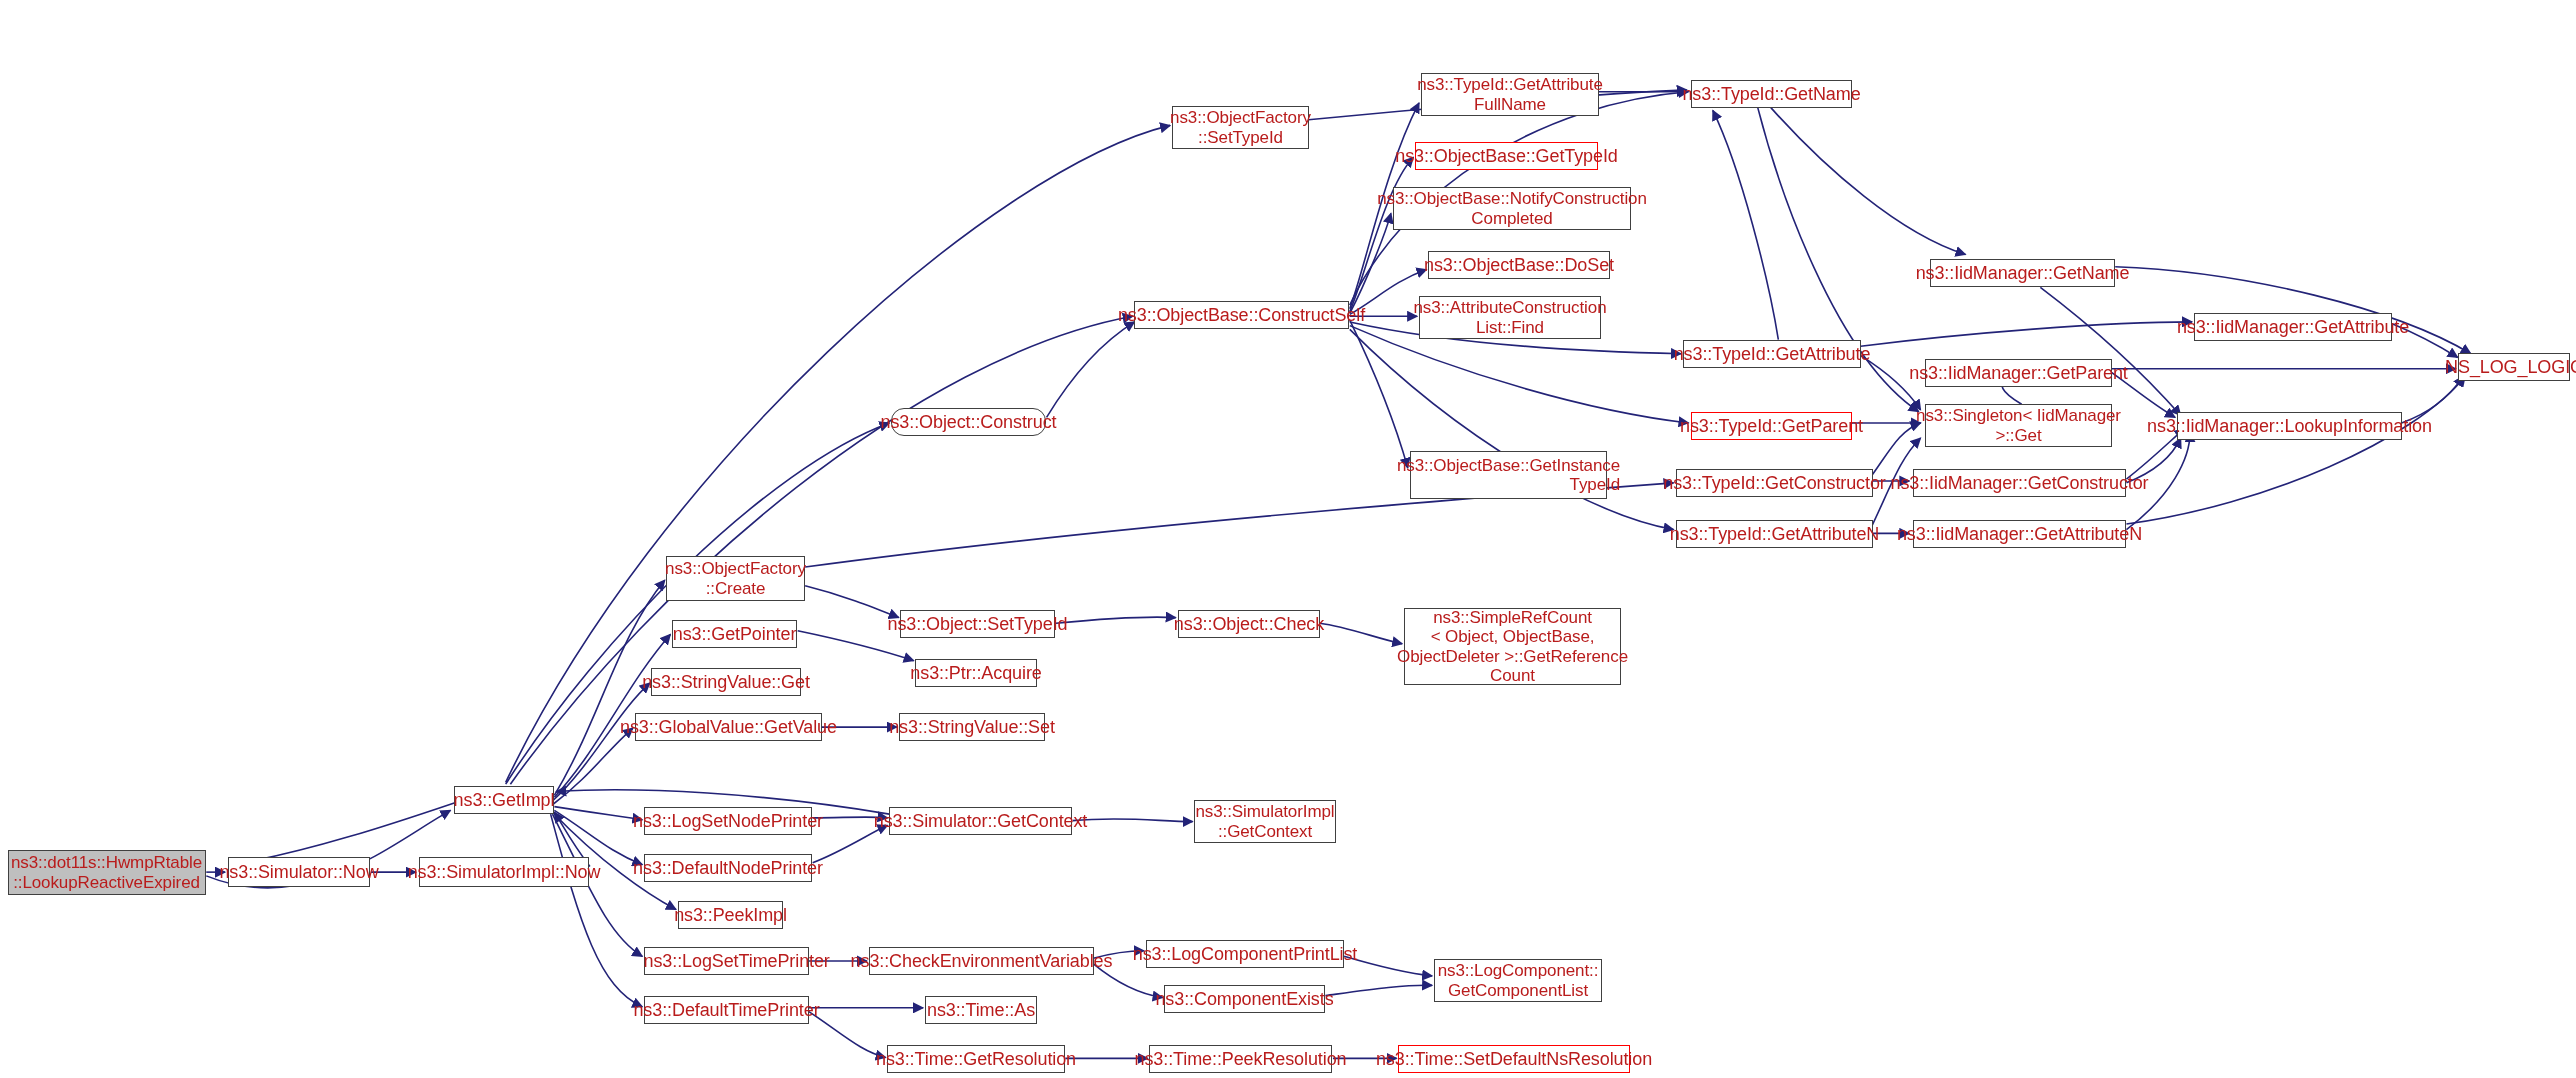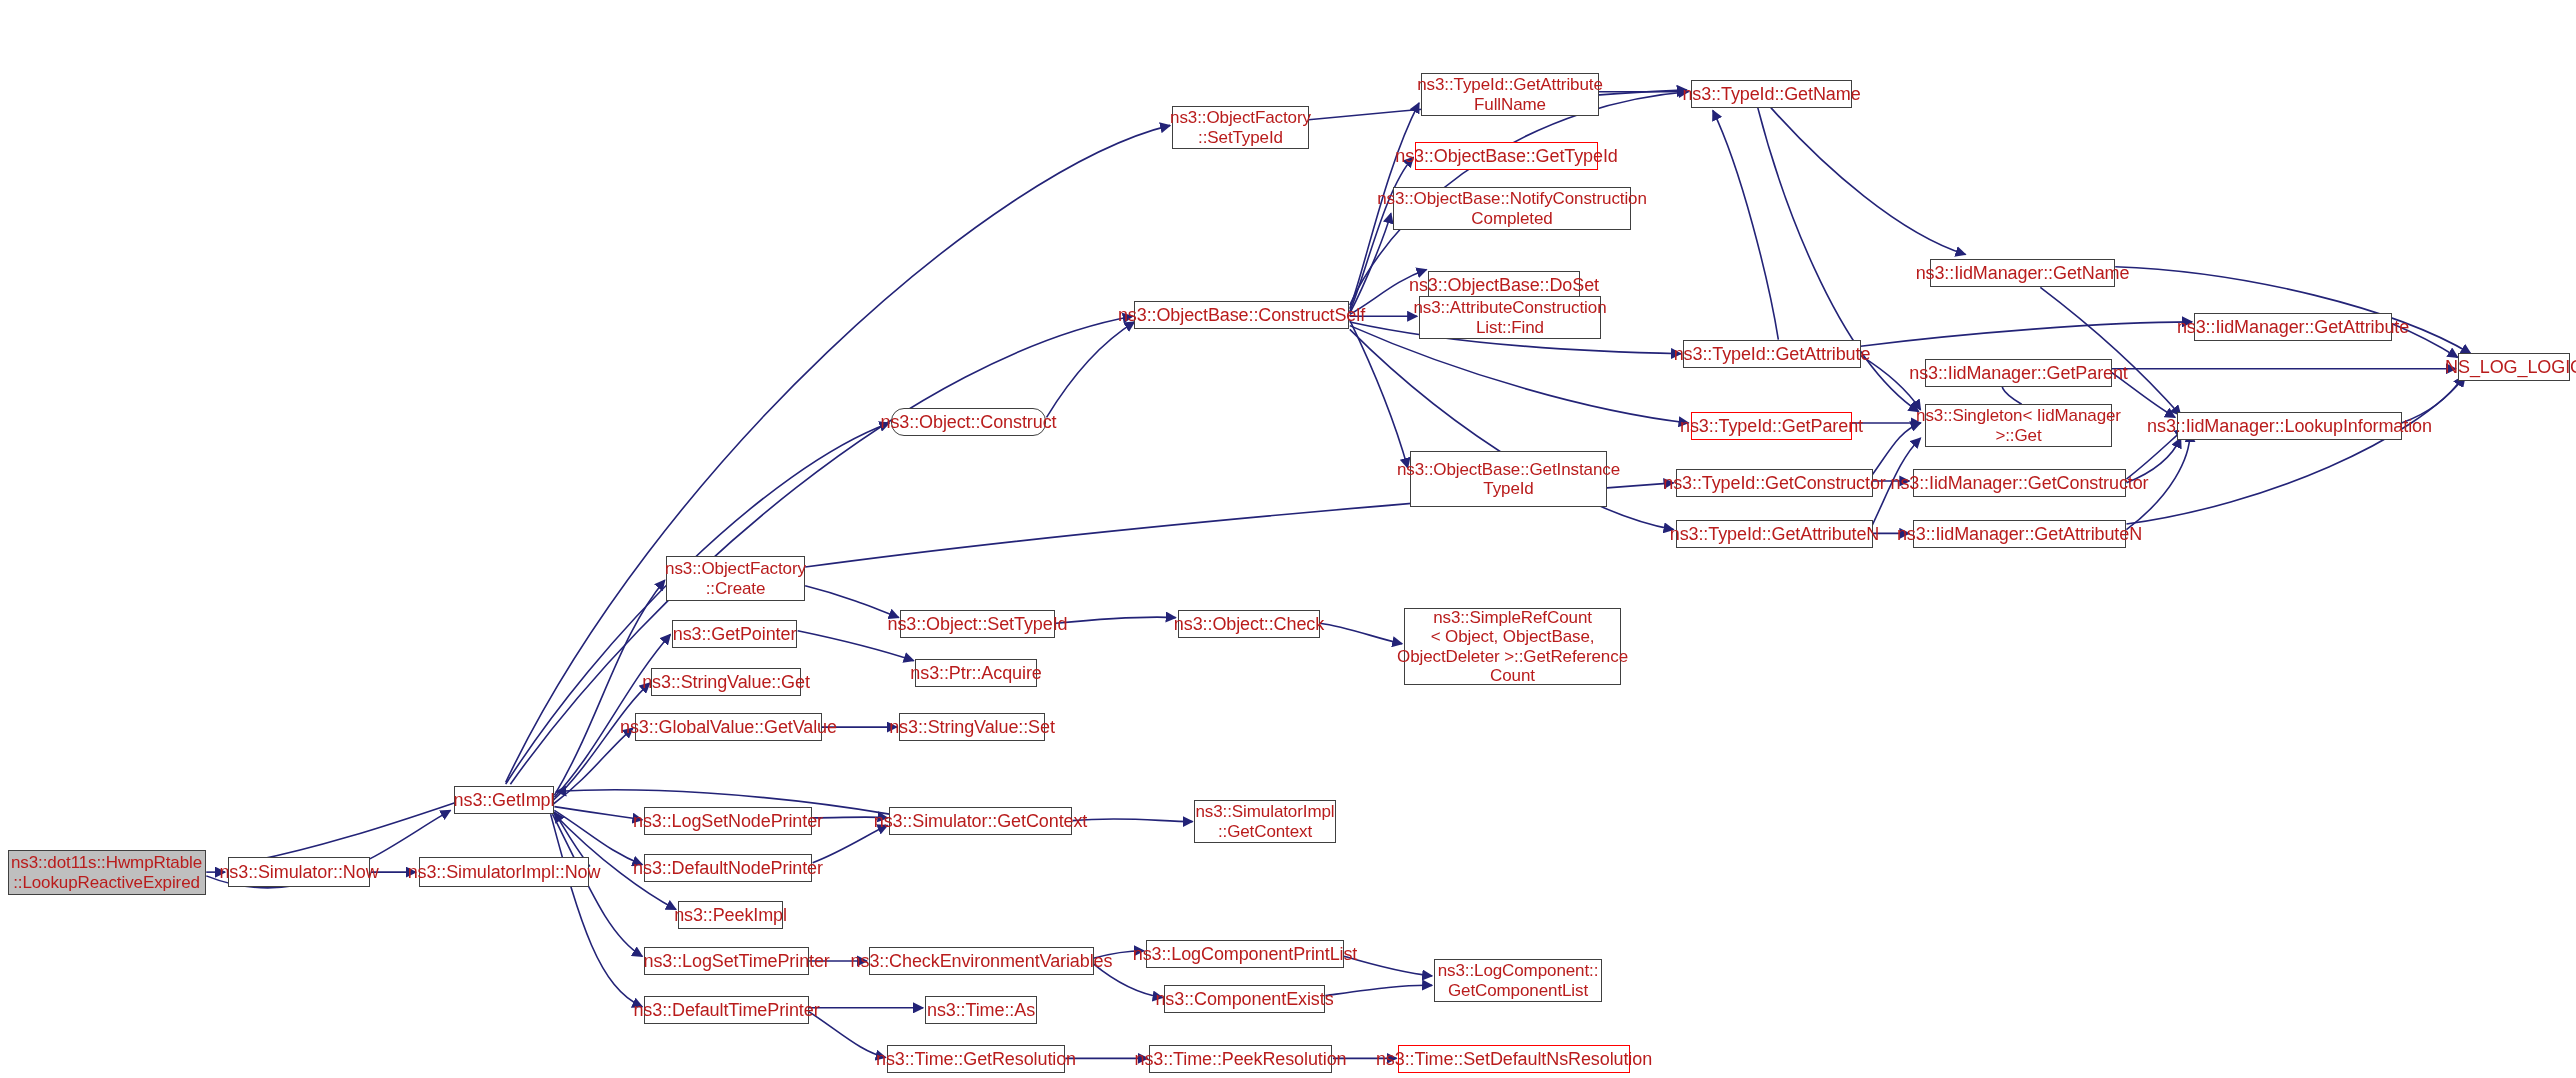--- a/index.html
+++ b/index.html
@@ -146,24 +146,24 @@
       <div class="node" style="left: 1194px; top: 800px; width: 142px; height: 43px; font-size: 17px;"><span>ns3::SimulatorImpl
 ::GetContext</span></div>
       <div class="node" style="left: 1146px; top: 940px; width: 198px; height: 28px;"><span>ns3::LogComponentPrintList</span></div>
       <div class="node" style="left: 1164px; top: 985px; width: 161px; height: 28px; text-align: center;"><span>ns3::ComponentExists</span></div>
       <div class="node" style="left: 1149px; top: 1045px; width: 183px; height: 28px;"><span>ns3::Time::PeekResolution</span></div>
       <div class="node" style="left: 1421px; top: 73px; width: 178px; height: 43px; font-size: 17px;"><span>ns3::TypeId::GetAttribute
 FullName</span></div>
       <div class="node red" style="left: 1415px; top: 142px; width: 183px; height: 28px;"><span>ns3::ObjectBase::GetTypeId</span></div>
       <div class="node" style="left: 1393px; top: 187px; width: 238px; height: 43px; font-size: 17px;"><span>ns3::ObjectBase::NotifyConstruction
 Completed</span></div>
-      <div class="node" style="left: 1428px; top: 251px; width: 152px; height: 28px; margin-top: 20px;"><span>ns3::ObjectBase::DoSet</span></div>
+      <div class="node" style="left: 1428px; top: 251px; width: 182px; height: 28px;"><span>ns3::ObjectBase::DoSet</span></div>
       <div class="node" style="left: 1419px; top: 296px; width: 182px; height: 43px; font-size: 17px;"><span>ns3::AttributeConstruction
 List::Find</span></div>
-      <div class="node" style="left: 1410px; top: 451px; width: 197px; height: 56px; font-size: 17px;"><span>ns3::ObjectBase::GetInstance
+      <div class="node" style="left: 1410px; top: 451px; width: 197px; height: 48px; font-size: 17px; text-align: right;"><span>ns3::ObjectBase::GetInstance
 TypeId</span></div>
       <div class="node" style="left: 1676px; top: 469px; width: 197px; height: 28px;"><span>ns3::TypeId::GetConstructor</span></div>
       <div class="node" style="left: 1676px; top: 520px; width: 197px; height: 28px;"><span>ns3::TypeId::GetAttributeN</span></div>
       <div class="node" style="left: 1683px; top: 340px; width: 178px; height: 28px;"><span>ns3::TypeId::GetAttribute</span></div>
       <div class="node red" style="left: 1691px; top: 412px; width: 161px; height: 28px;"><span>ns3::TypeId::GetParent</span></div>
       <div class="node" style="left: 1691px; top: 80px; width: 161px; height: 28px;"><span>ns3::TypeId::GetName</span></div>
       <div class="node" style="left: 1930px; top: 259px; width: 185px; height: 28px;"><span>ns3::IidManager::GetName</span></div>
       <div class="node" style="left: 2194px; top: 313px; width: 198px; height: 28px;"><span>ns3::IidManager::GetAttribute</span></div>
       <div class="node" style="left: 1925px; top: 359px; width: 187px; height: 28px;"><span>ns3::IidManager::GetParent</span></div>
       <div class="node" style="left: 1925px; top: 404px; width: 187px; height: 43px; font-size: 17px;"><span>ns3::Singleton&lt; IidManager

